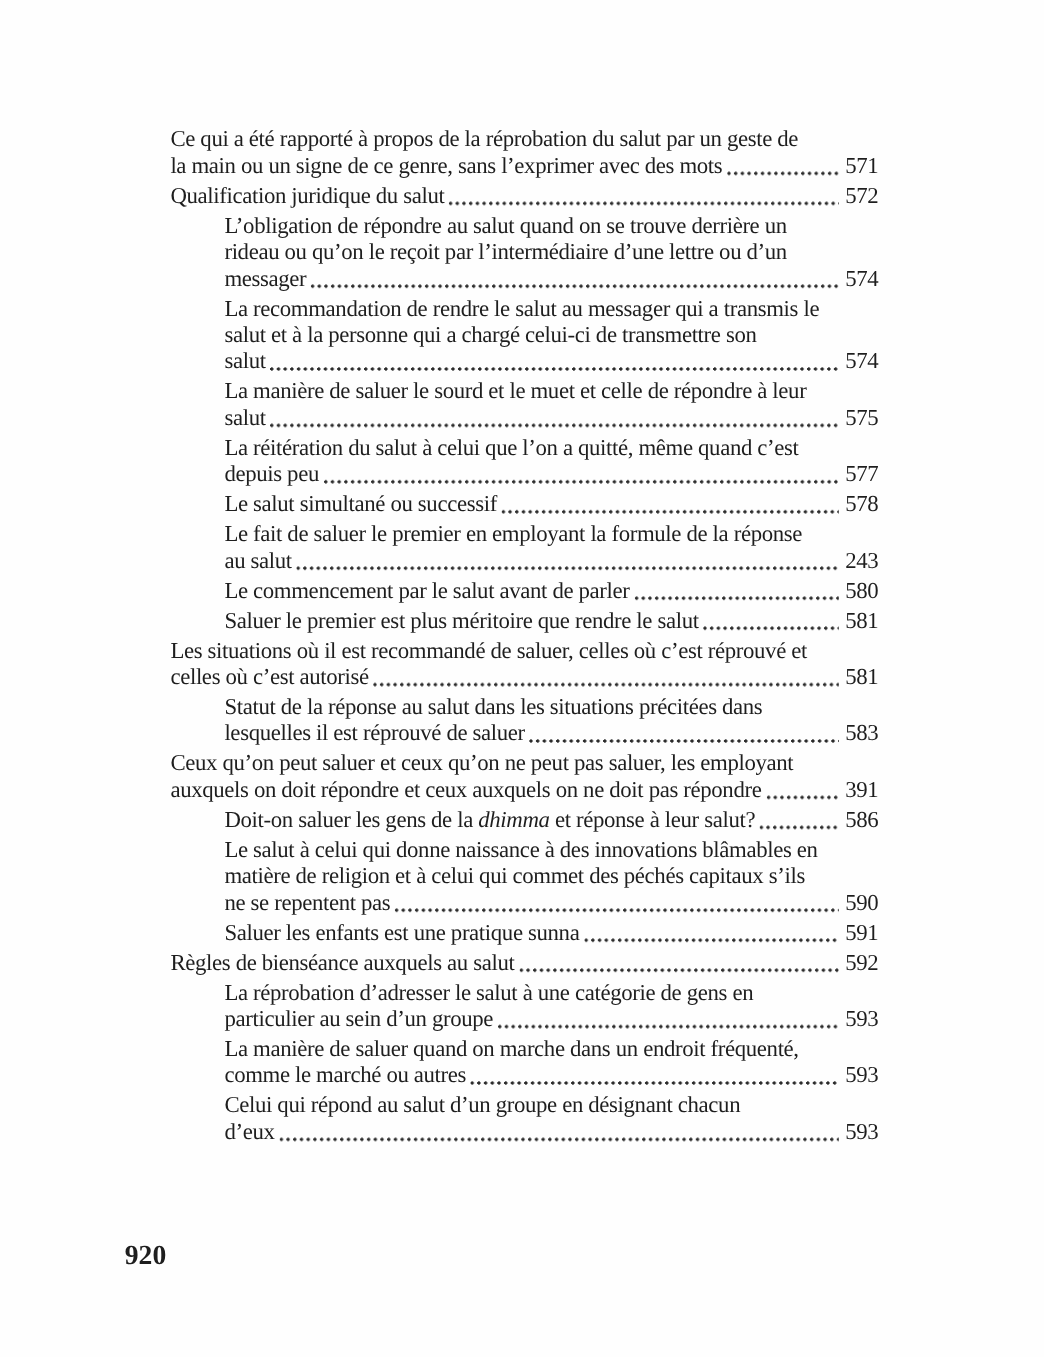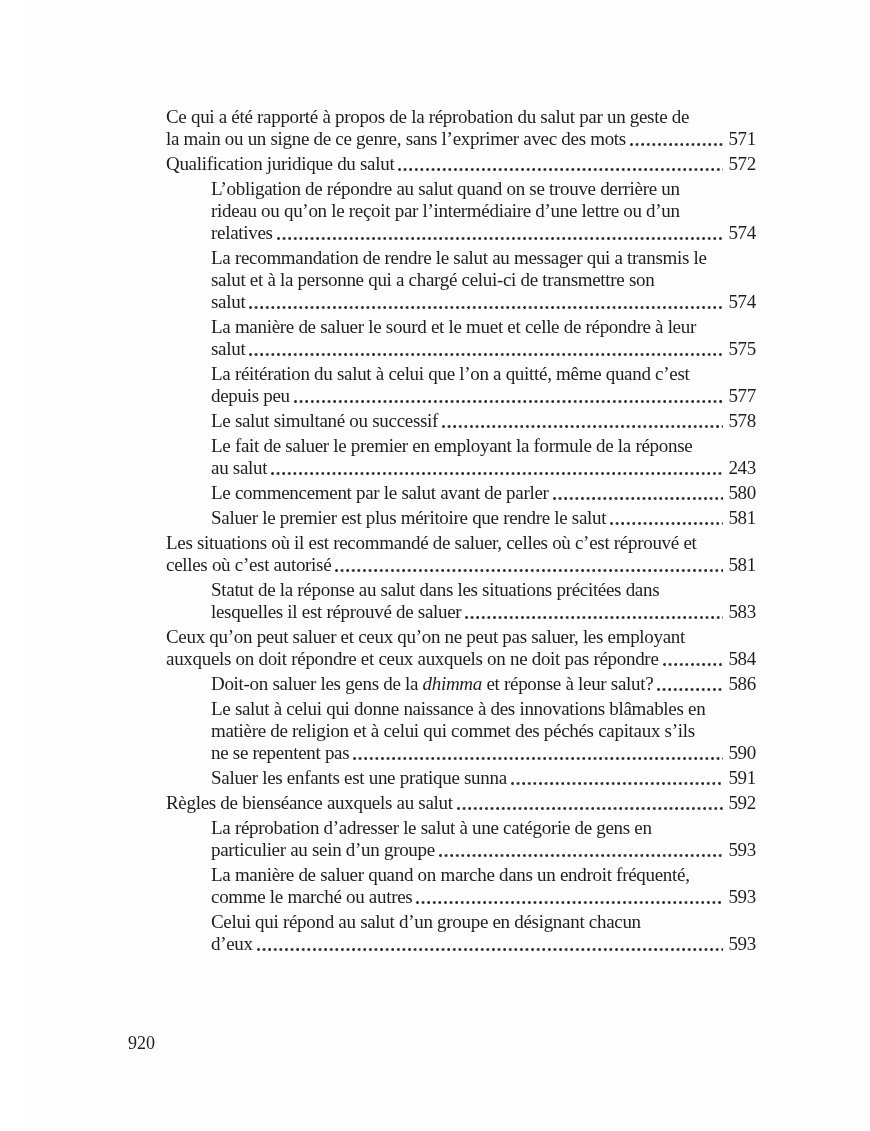--- a/index.html
+++ b/index.html
@@ -7,21 +7,20 @@
     width: 870px; height: 1131px;
     background: #ffffff;
     font-family: "Liberation Serif", "DejaVu Serif", serif;
     color: #1e1e1e;
     position: relative;
     overflow: hidden;
   }
   .page {
     position: absolute; inset: 0;
     background: #fefefe;
-    margin-left: 24px;
   }
   .toc {
     position: absolute;
     left: 142px; top: 106px;
     width: 590px;
     font-size: 19px;
     line-height: 22px;
     letter-spacing: -0.3px;
   }
   .entry { margin-bottom: 3px; }
@@ -38,22 +37,22 @@
     margin: 0 5px 3px 4px;
     background-image: radial-gradient(circle at 1.5px 2.5px, #2a2a2a 1.15px, rgba(0,0,0,0) 1.6px);
     background-size: 5.6px 5px;
     background-repeat: repeat-x;
     background-position: left bottom;
   }
   .pg { flex: 0 0 auto; }
   .folio {
     position: absolute;
     left: 104px; top: 1033px;
-    font-size: 18px;
-    font-weight: normal;
+    font-size: 23px;
+    font-weight: bold;
     letter-spacing: 0;
   }
 </style>
 </head>
 <body>
 
 <div class="page">
   <div class="toc">
       <div class="entry level0">
         <div class="line"><span class="txt"><span>Ce qui a été rapporté à propos de la réprobation du salut par un geste de</span></span></div>
@@ -67,21 +66,21 @@
         <div class="line last">
           <span class="txt"><span>Qualification juridique du salut</span></span>
           <span class="leader"></span>
           <span class="pg">572</span>
         </div>
       </div>
       <div class="entry level1">
         <div class="line"><span class="txt"><span>L’obligation de répondre au salut quand on se trouve derrière un</span></span></div>
         <div class="line"><span class="txt"><span>rideau ou qu’on le reçoit par l’intermédiaire d’une lettre ou d’un</span></span></div>
         <div class="line last">
-          <span class="txt"><span>relatives</span></span>
+          <span class="txt"><span>messager</span></span>
           <span class="leader"></span>
           <span class="pg">574</span>
         </div>
       </div>
       <div class="entry level1">
         <div class="line"><span class="txt"><span>La recommandation de rendre le salut au messager qui a transmis le</span></span></div>
         <div class="line"><span class="txt"><span>salut et à la personne qui a chargé celui-ci de transmettre son</span></span></div>
         <div class="line last">
           <span class="txt"><span>salut</span></span>
           <span class="leader"></span>
@@ -147,21 +146,21 @@
           <span class="txt"><span>lesquelles il est réprouvé de saluer</span></span>
           <span class="leader"></span>
           <span class="pg">583</span>
         </div>
       </div>
       <div class="entry level0">
         <div class="line"><span class="txt"><span>Ceux qu’on peut saluer et ceux qu’on ne peut pas saluer, les employant</span></span></div>
         <div class="line last">
           <span class="txt"><span>auxquels on doit répondre et ceux auxquels on ne doit pas répondre</span></span>
           <span class="leader"></span>
-          <span class="pg">584</span>
+          <span class="pg">391</span>
         </div>
       </div>
       <div class="entry level1">
         <div class="line last">
           <span class="txt"><span>Doit-on saluer les gens de la </span><i>dhimma</i><span> et réponse à leur salut?</span></span>
           <span class="leader"></span>
           <span class="pg">586</span>
         </div>
       </div>
       <div class="entry level1">

